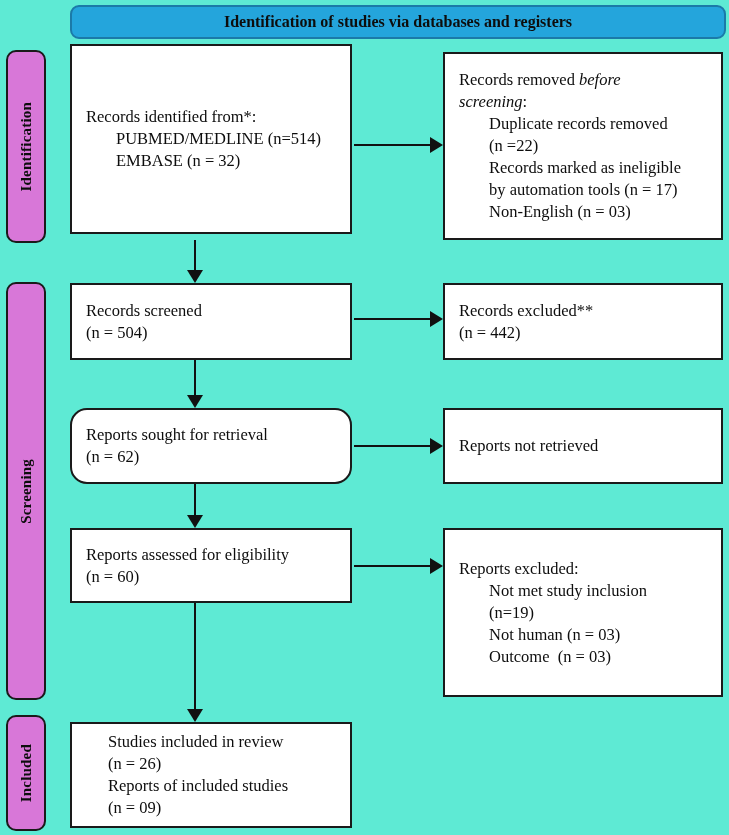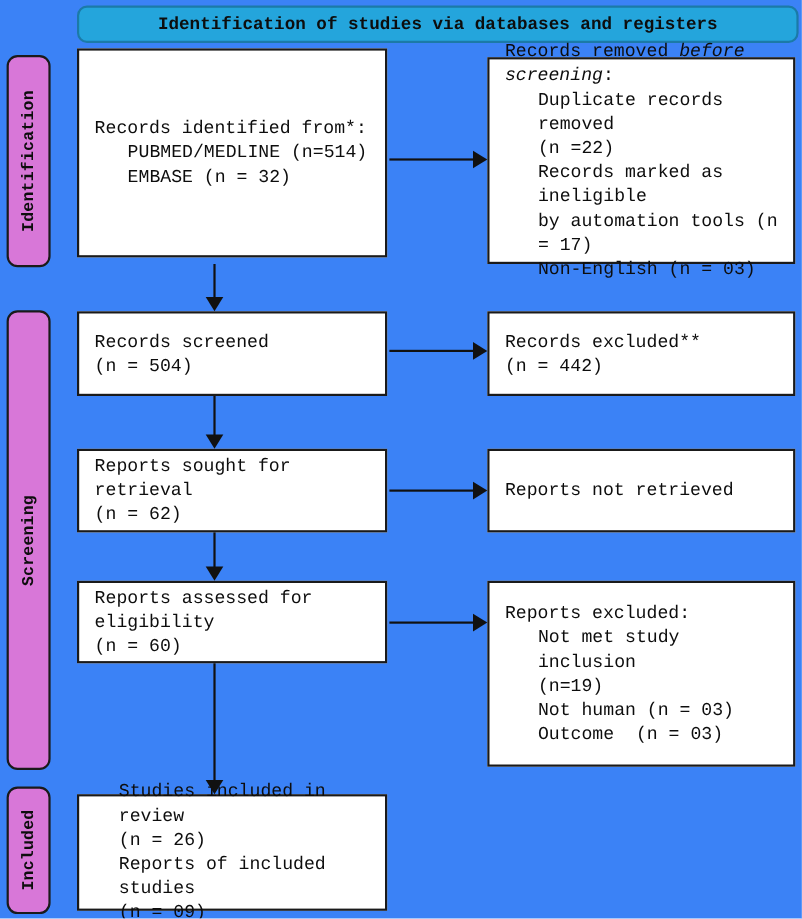--- a/index.html
+++ b/index.html
@@ -1,21 +1,21 @@
 <!DOCTYPE html>
 <html><head>
 <meta charset="utf-8">
 <style>
   html, body { margin: 0; padding: 0; background: #ffffff; }
   #figure {
     position: relative;
     width: 729px;
     height: 835px;
-    background: #3b82f6;
-    font-family: Liberation Mono, monospace;
+    background: #5eead4;
+    font-family: Liberation Serif, serif;
     color: #111111;
     overflow: hidden;
   }
   
   .banner {
     position: absolute;
     left: 70px; top: 5px;
     width: 656px; height: 34px;
     background: #24A5DC;
     border: 2px solid #1B7AA8;
@@ -137,21 +137,21 @@
   <div class="box" style="left:70px; top:283px; width:282px; height:77px;">
     <div class="line">Records screened</div>
     <div class="line">(n = 504)</div>
   </div>
 
   <div class="box" style="left:443px; top:283px; width:280px; height:77px;">
     <div class="line">Records excluded**</div>
     <div class="line">(n = 442)</div>
   </div>
 
-  <div class="box" style="left:70px; top:408px; width:282px; height:76px;">
+  <div class="box" style="left:70px; top:408px; width:282px; height:76px;border-radius:17px;">
     <div class="line">Reports sought for retrieval</div>
     <div class="line">(n = 62)</div>
   </div>
 
   <div class="box" style="left:443px; top:408px; width:280px; height:76px;">
     <div class="line">Reports not retrieved</div>
   </div>
 
   <div class="box" style="left:70px; top:528px; width:282px; height:75px;">
     <div class="line">Reports assessed for eligibility</div>

